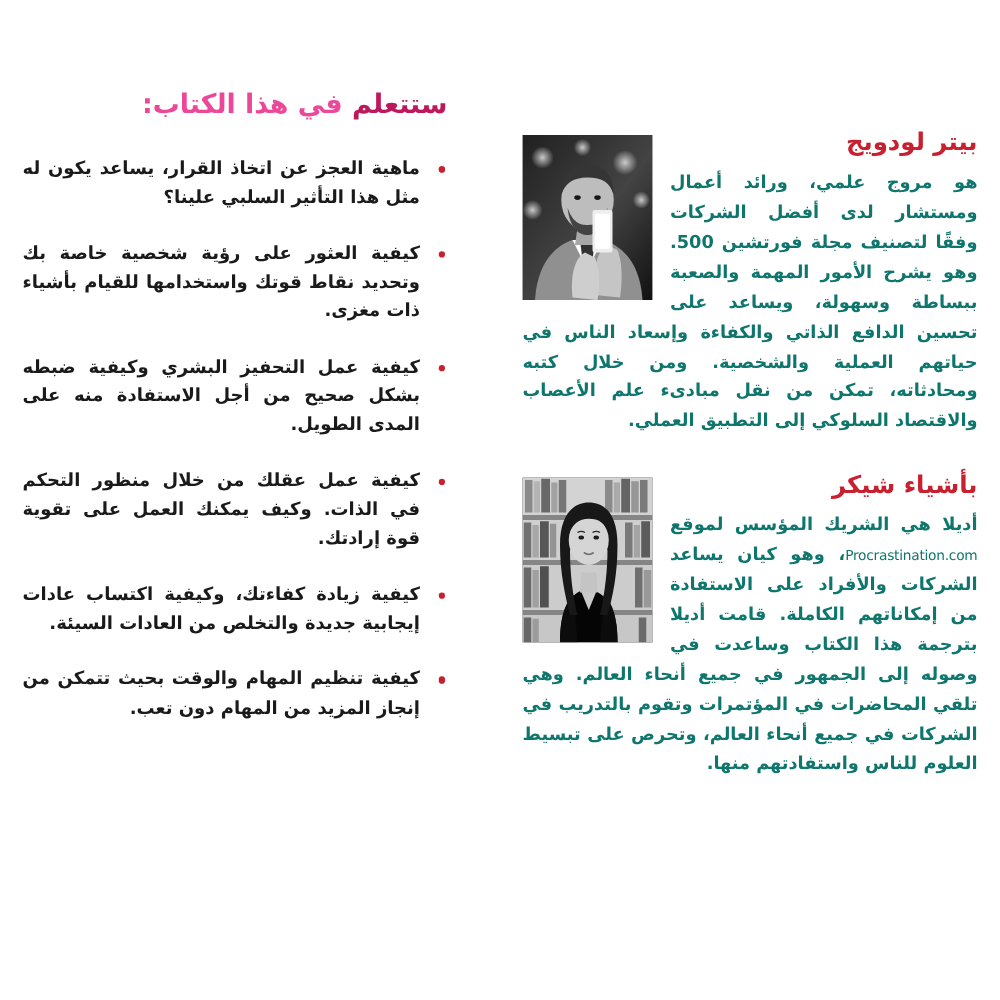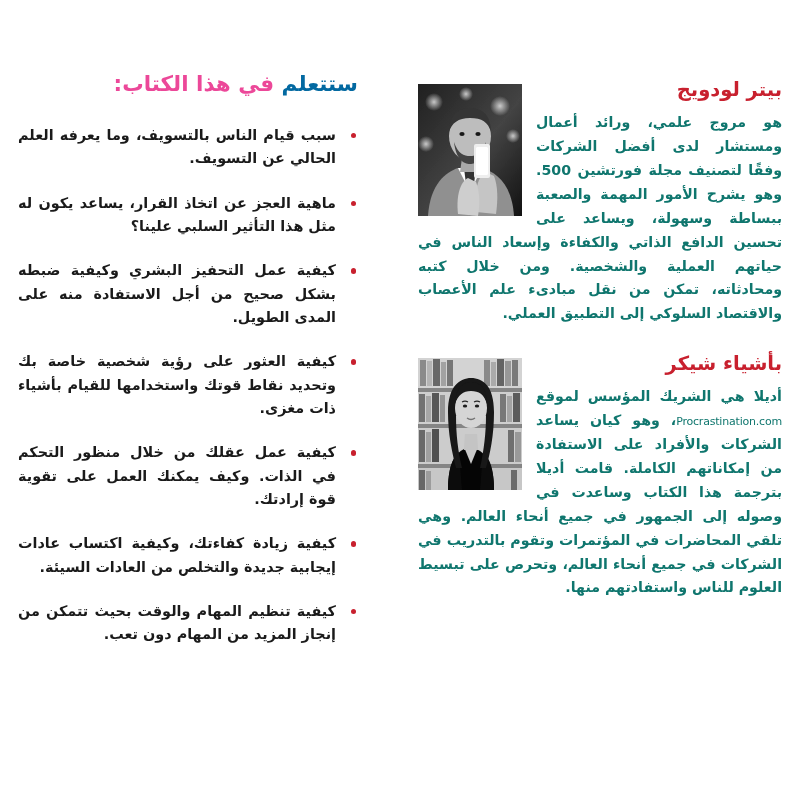--- a/index.html
+++ b/index.html
@@ -41,21 +41,21 @@
     font-size: 21.5px;
     font-weight: 700;
     letter-spacing: -0.2px;
     line-height: 1.3;
     text-align: right;
     margin: 0 0 26px 0;
     white-space: nowrap;
     direction: rtl;
   }
   .learn-heading .hl {
-    color: #0369a1;
+    color: #be185d;
   }
   .learn-heading .rest {
     color: #ec4899;
   }
 
   .learn-list {
     list-style: none;
     margin: 0;
     padding: 0;
   }
@@ -81,21 +81,21 @@
     height: 5.5px;
     border-radius: 50%;
     background: #C8202E;
     display: block;
   }
 
   
   .col-left {
     width: 408px;
     box-sizing: border-box;
-    padding: 78px 18px 0 26px;
+    padding: 102px 18px 0 26px;
     direction: rtl;
   }
 
   .author-block { margin-bottom: 26px; }
   .author-block:last-child { margin-bottom: 0; }
 
   .author-photo {
     float: left;
     width: 104px;
     height: 132px;
@@ -149,33 +149,32 @@
 
   <div class="col-right">
 
     <h1 class="learn-heading">
       <span class="hl">ستتعلم</span><span class="rest"> في هذا الكتاب:</span>
     </h1>
 
     <ul class="learn-list">
       <li class="learn-item">
         <span class="bullet-dot"></span>
-        <span>سبب قيام الناس بالتسويف، وما يعرفه العلم الحالي عن التسويف.</span>
       </li>
       <li class="learn-item">
         <span class="bullet-dot"></span>
         <span>ماهية العجز عن اتخاذ القرار، يساعد يكون له مثل هذا التأثير السلبي علينا؟</span>
       </li>
       <li class="learn-item">
         <span class="bullet-dot"></span>
+        <span>كيفية العثور على رؤية شخصية خاصة بك وتحديد نقاط قوتك واستخدامها للقيام بأشياء ذات مغزى.</span>
+      </li>
+      <li class="learn-item">
+        <span class="bullet-dot"></span>
         <span>كيفية عمل التحفيز البشري وكيفية ضبطه بشكل صحيح من أجل الاستفادة منه على المدى الطويل.</span>
-      </li>
-      <li class="learn-item">
-        <span class="bullet-dot"></span>
-        <span>كيفية العثور على رؤية شخصية خاصة بك وتحديد نقاط قوتك واستخدامها للقيام بأشياء ذات مغزى.</span>
       </li>
       <li class="learn-item">
         <span class="bullet-dot"></span>
         <span>كيفية عمل عقلك من خلال منظور التحكم في الذات. وكيف يمكنك العمل على تقوية قوة إرادتك.</span>
       </li>
       <li class="learn-item">
         <span class="bullet-dot"></span>
         <span>كيفية زيادة كفاءتك، وكيفية اكتساب عادات إيجابية جديدة والتخلص من العادات السيئة.</span>
       </li>
       <li class="learn-item">

